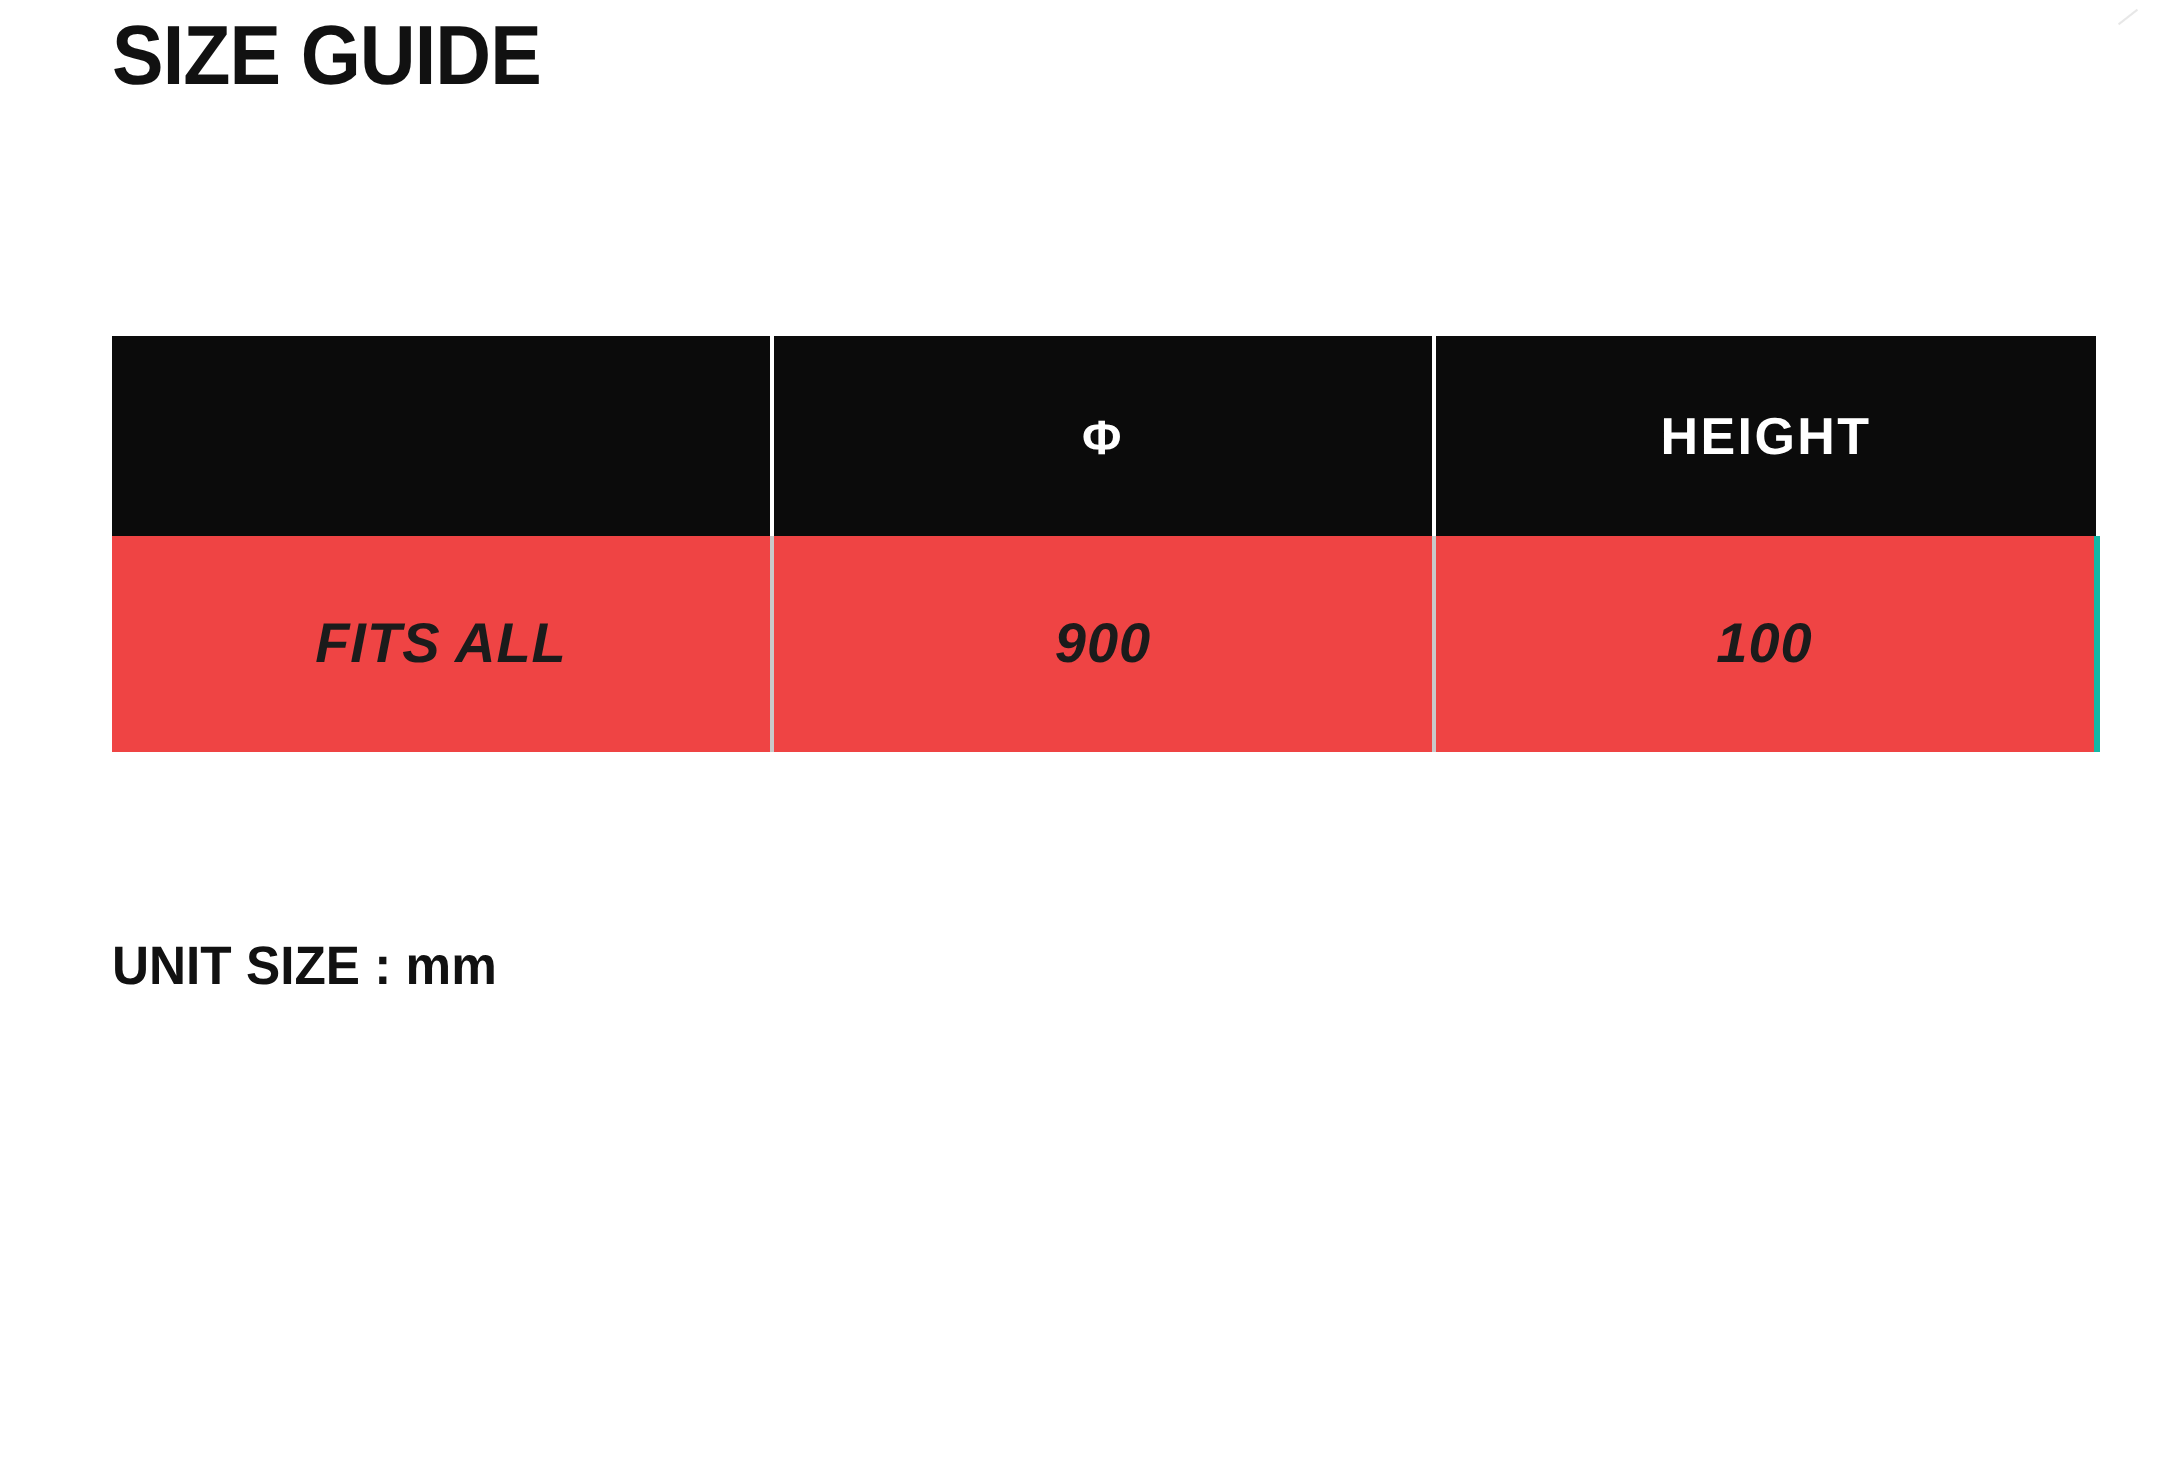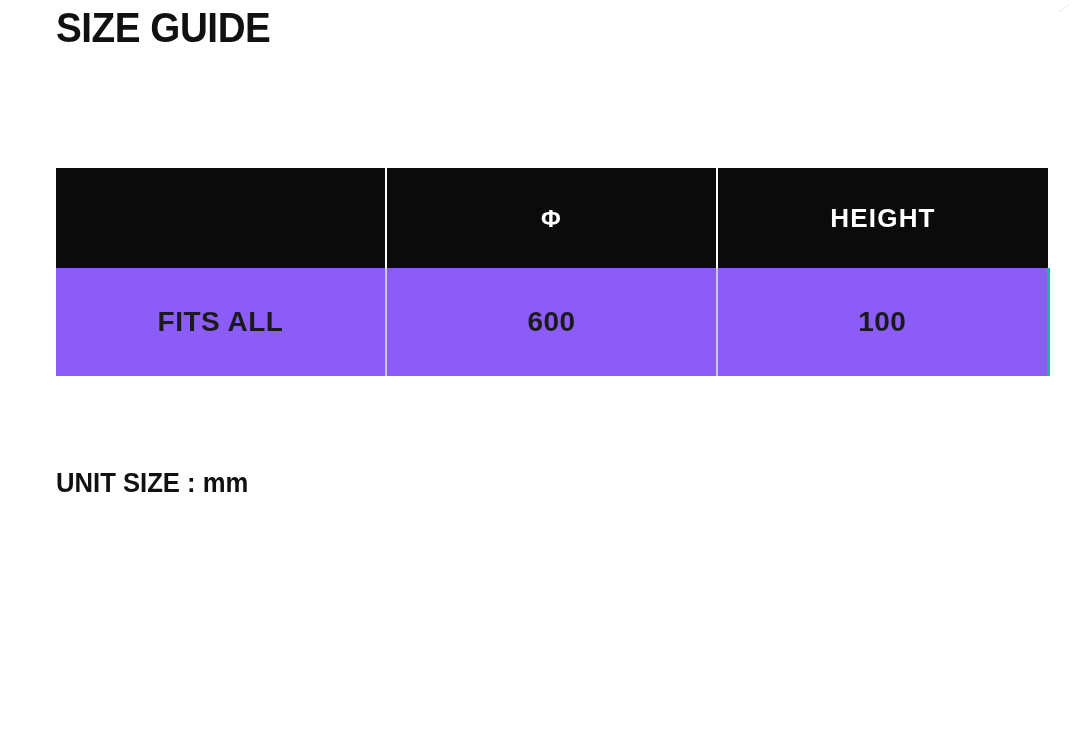--- a/index.html
+++ b/index.html
@@ -71,23 +71,24 @@
     font-size: 0;
   }
 
   .size-table tbody td {
     height: 108px;
     font-size: 28px;
     font-weight: 700;
     color: #1b1b1b;
     text-align: center;
     vertical-align: middle;
-    background: #8b5cf6;
+    background: #ef4444;
     border-right: 2px solid #c9c9c9;
     letter-spacing: 0.5px;
+    font-style: italic;
   }
   .size-table tbody td:last-child {
     border-right: 3px solid #14b8a6;
   }
 
   .col-1 { width: 330px; }
   .col-2 { width: 331px; }
   .col-3 { width: 331px; }
 
   .phi-symbol {
@@ -146,21 +147,21 @@
         <th class="col-label"></th>
         <th>
           <span class="phi-symbol">Φ</span>
         </th>
         <th>HEIGHT</th>
       </tr>
     </thead>
     <tbody>
       <tr>
         <td>FITS ALL</td>
-        <td>600</td>
+        <td>900</td>
         <td>100</td>
       </tr>
     </tbody>
   </table>
 
   <div class="unit-note">UNIT SIZE : mm</div>
 
   <div class="corner-mark"></div>
 
 </div>

